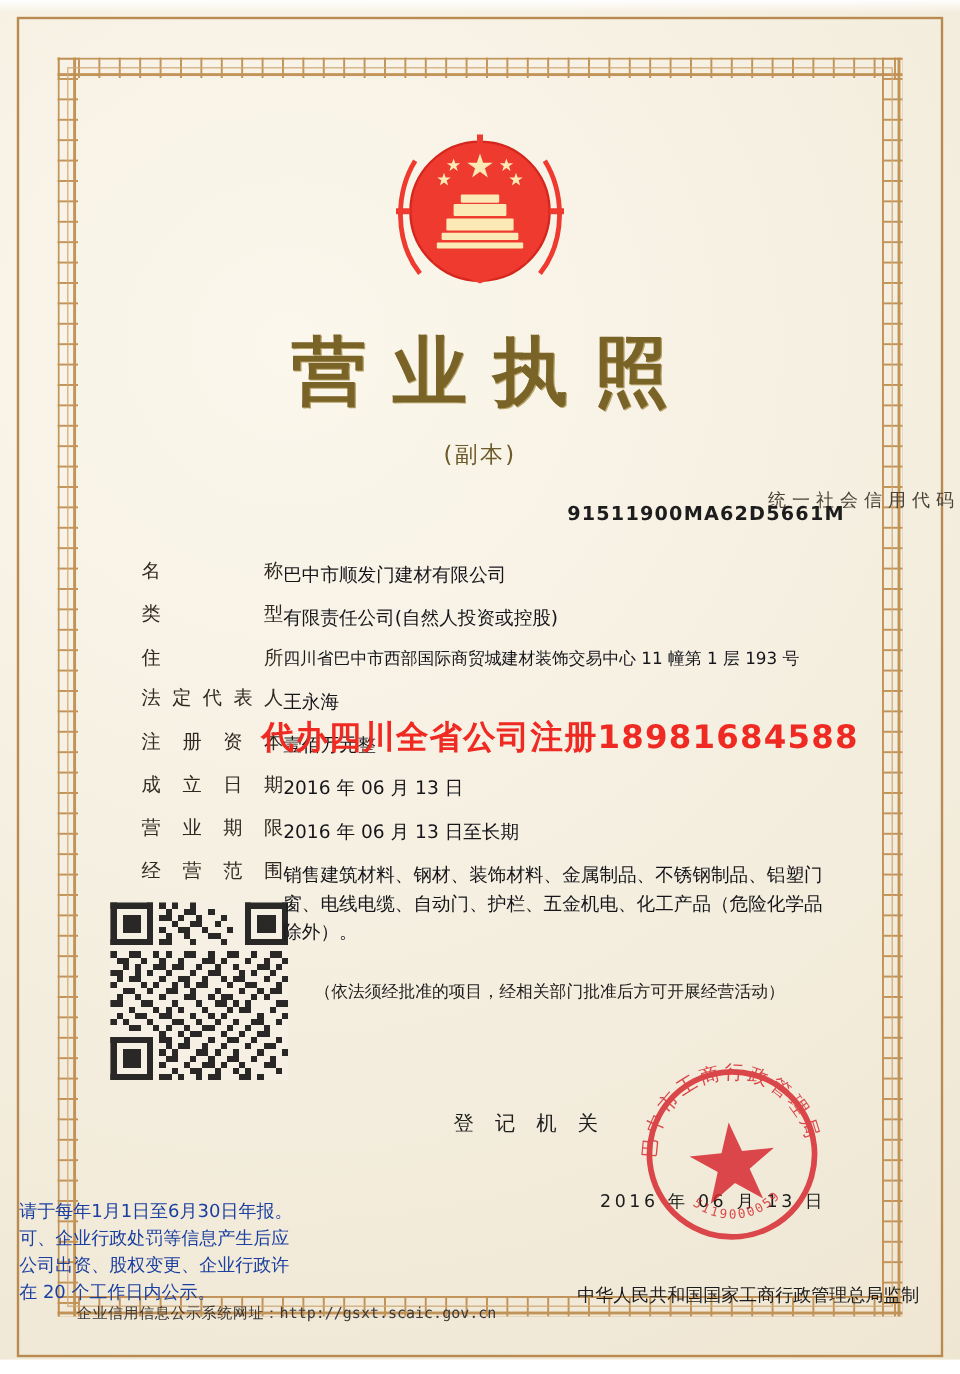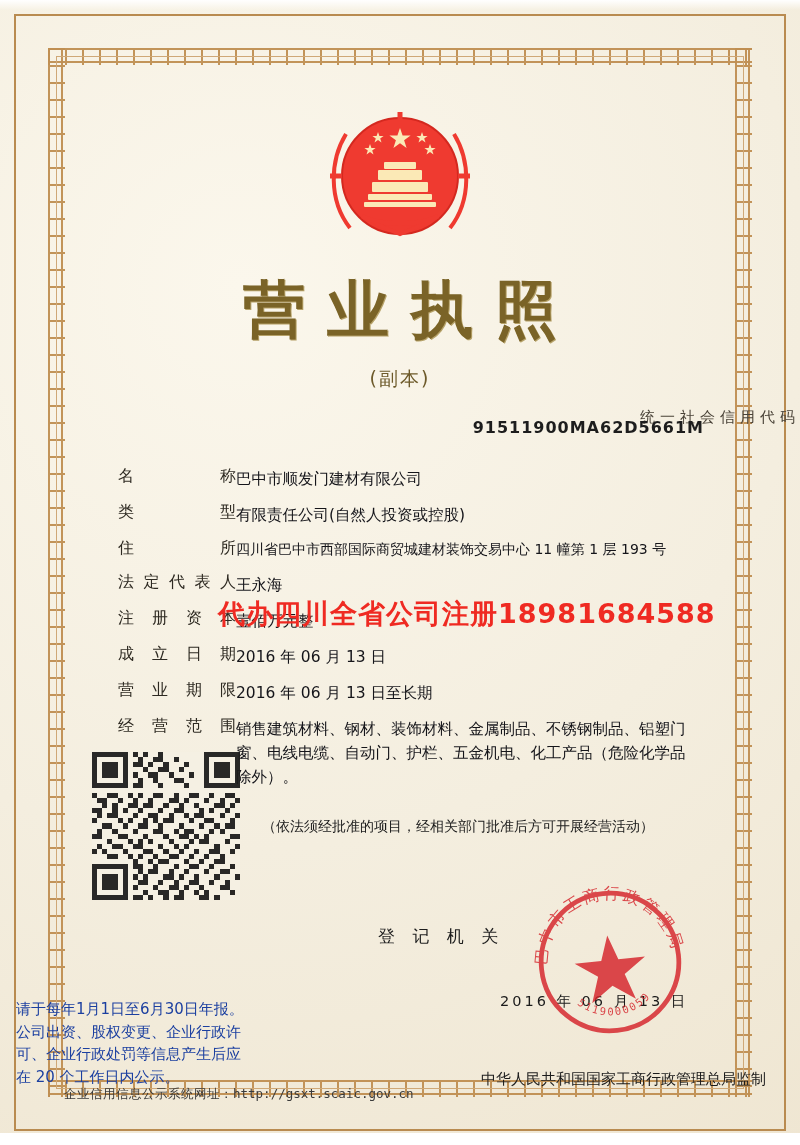--- a/index.html
+++ b/index.html
@@ -621,22 +621,22 @@
     </text>
     <text font-family="DejaVu Sans Mono, monospace" font-size="11" fill="#d5232a" letter-spacing="2">
       <textPath href="#sealArcBottom" startOffset="50%" text-anchor="middle">5119000059</textPath>
     </text>
   </svg>
 
   <div class="overprint">代办四川全省公司注册18981684588</div>
 
   <div class="bottom-left">
     <div>请于每年1月1日至6月30日年报。</div>
+    <div>可、企业行政处罚等信息产生后应</div>
     <div>公司出资、股权变更、企业行政许</div>
-    <div>可、企业行政处罚等信息产生后应</div>
     <div>在 20 个工作日内公示。</div>
   </div>
 
   <div class="gsxt-line">
     <span>企业信用信息公示系统网址：</span><span class="gsxt-url">http://gsxt.scaic.gov.cn</span>
   </div>
 
   <div class="bottom-right">中华人民共和国国家工商行政管理总局监制</div>
 
   <div class="paper-edge-bottom"></div>

